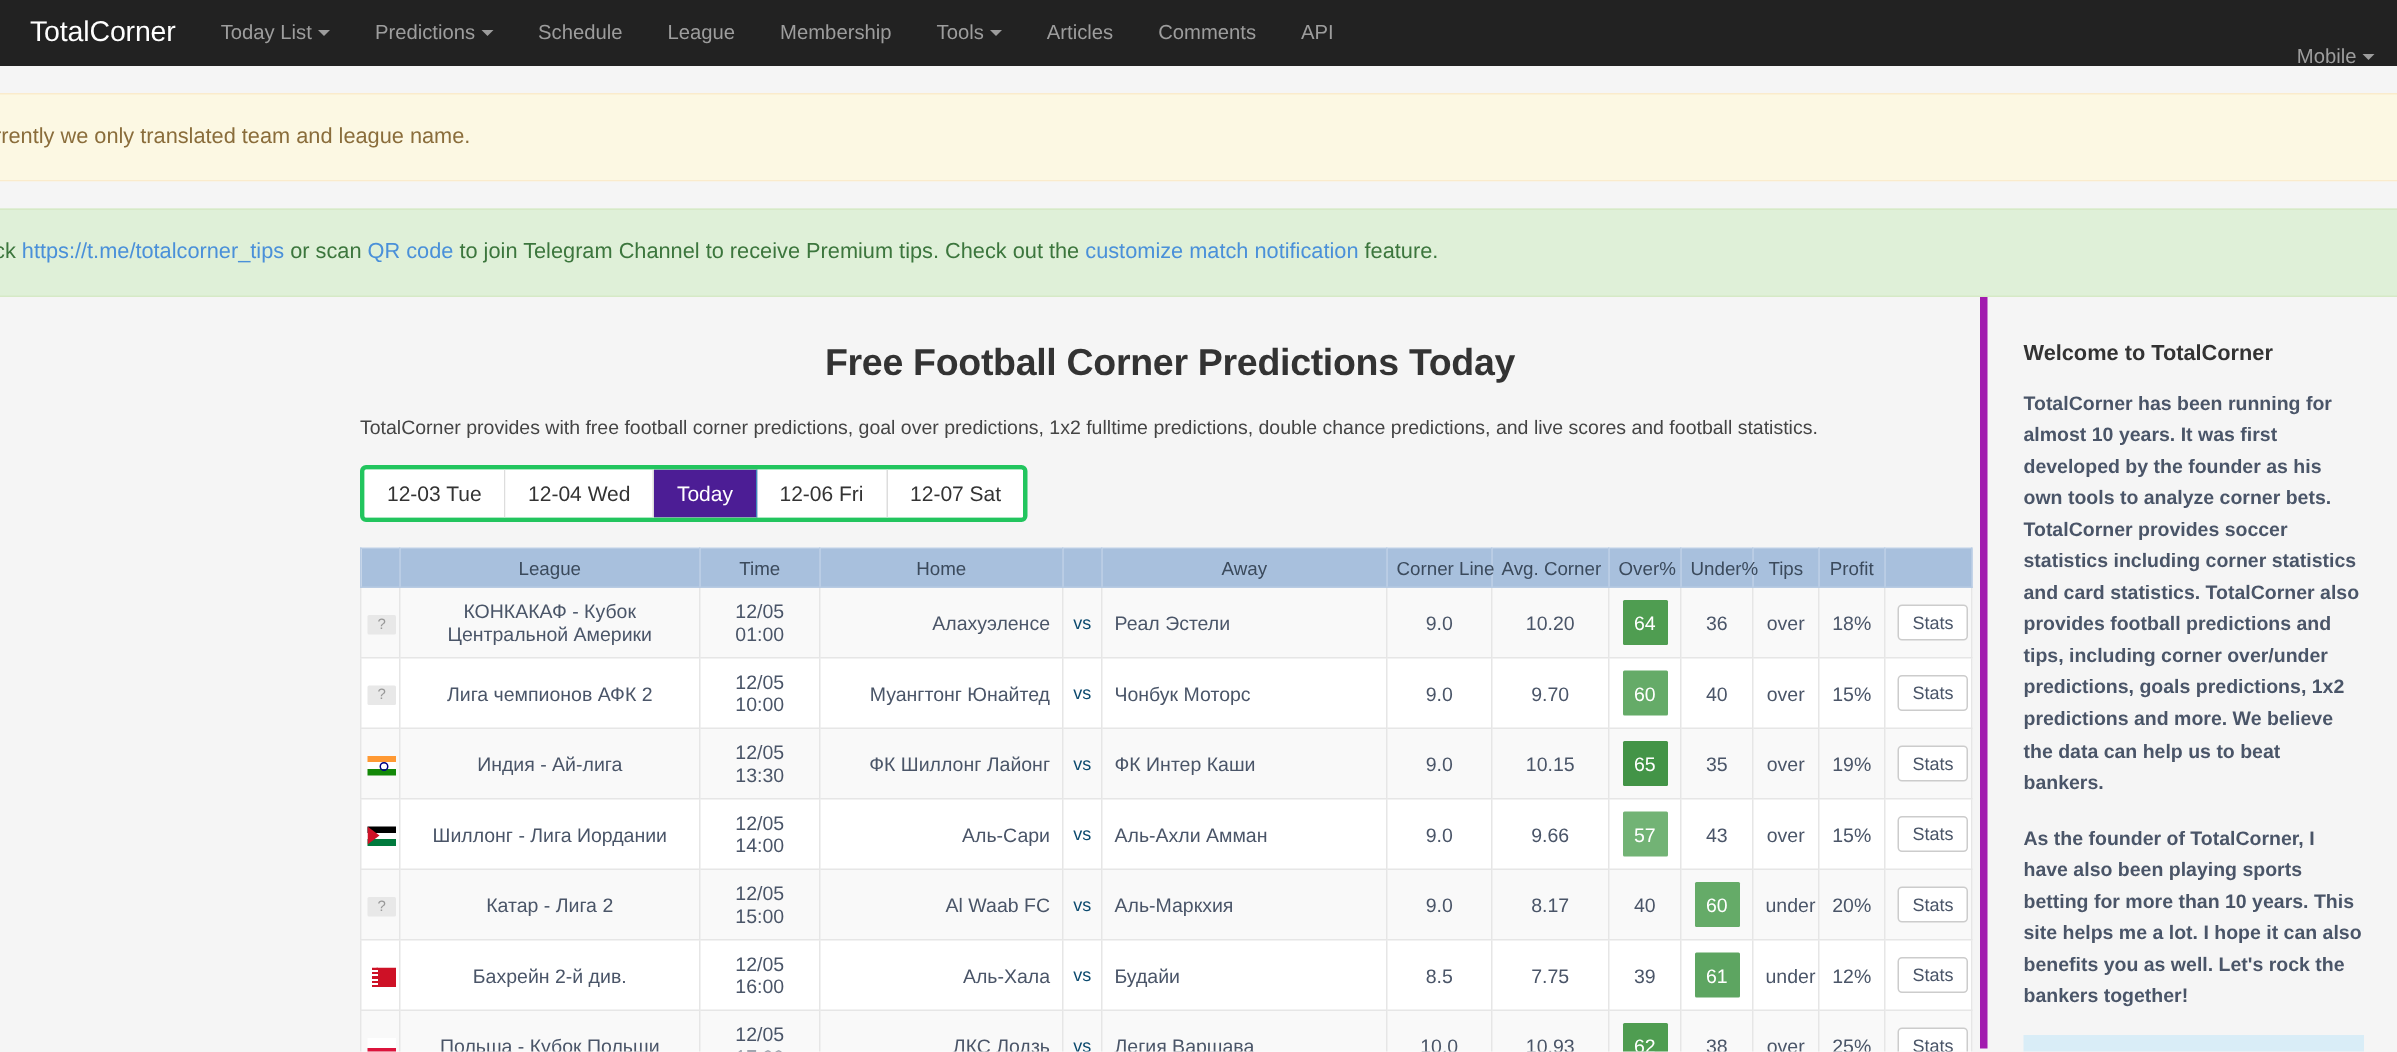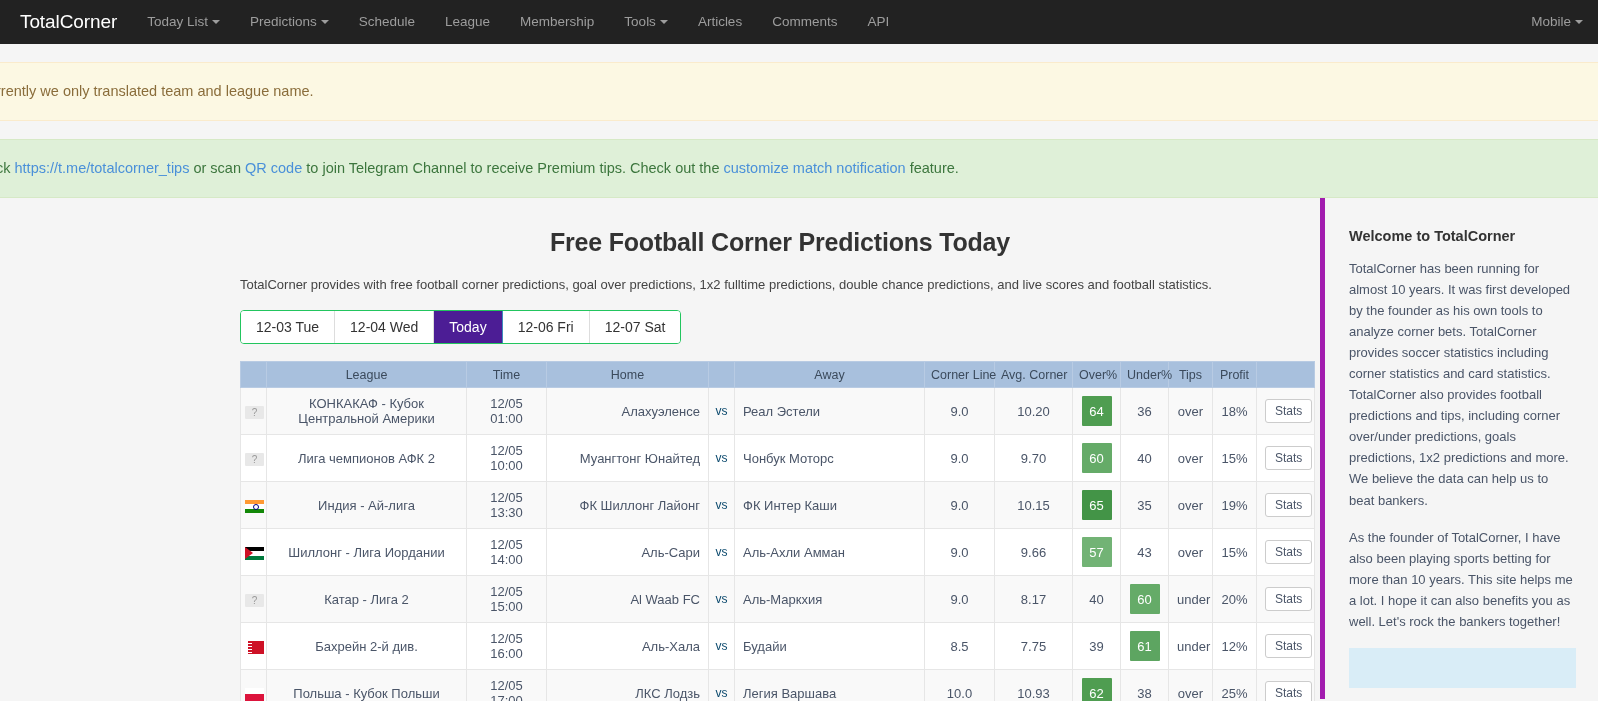--- a/index.html
+++ b/index.html
@@ -44,21 +44,21 @@
     display: inline-block;
     width: 0; height: 0;
     margin-left: 4px;
     vertical-align: middle;
     border-top: 4px solid #9d9d9d;
     border-right: 4px solid transparent;
     border-left: 4px solid transparent;
   }
   .nav-right {
     position: absolute;
-    right: 0; top: 0;
+    right: 0; top: 16px;
     display: flex;
     align-items: center;
     height: 44px;
   }
 
   
   .alert-gap { height: 18px; background: #f5f5f5; }
   .alert {
     width: 100%;
     font-size: 14.5px;
@@ -111,21 +111,21 @@
   }
   .subtitle {
     font-size: 13px;
     color: #444;
     margin: 0 0 18px 0;
   }
 
   
   .date-tabs {
     display: inline-flex;
-    border: 1px solid #22c55e;
+    border: 3px solid #22c55e;
     border-radius: 4px;
     overflow: hidden;
     background: #fff;
     margin-bottom: 17px;
   }
   .date-tab {
     padding: 7px 15px;
     font-size: 14px;
     color: #333;
     background: #fff;
@@ -281,20 +281,21 @@
     font-size: 14.5px;
     font-weight: bold;
     color: #333;
     margin: 0 0 14px 0;
   }
   .sb-p {
     font-size: 13px;
     line-height: 1.62;
     color: #4a5568;
     margin: 0 0 16px 0;
+    font-weight: bold;
   }
   .sb-blue-box {
     height: 40px;
     background: #d9edf7;
     margin-top: 4px;
   }
 </style>
 </head>
 <body>
 

